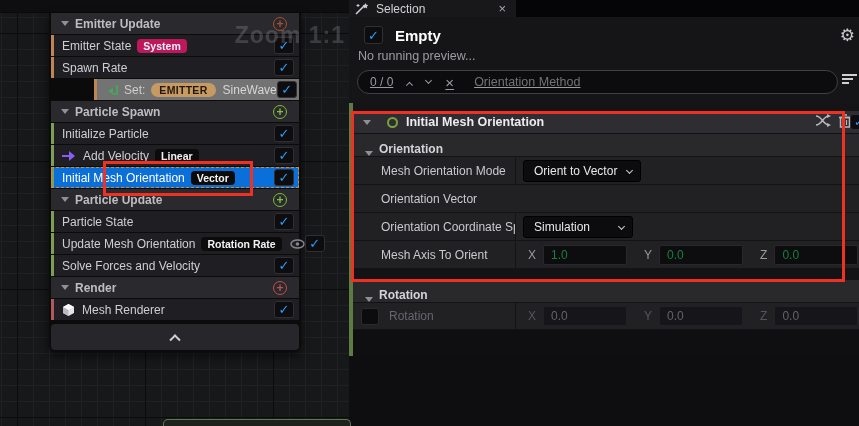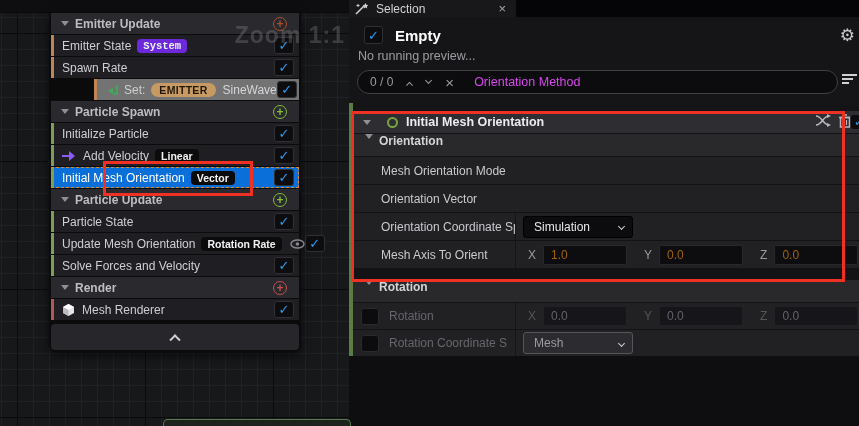--- a/index.html
+++ b/index.html
@@ -38,21 +38,21 @@
   .plus { margin-left:auto; margin-right:12px; width:14px; height:14px; border-radius:50%;
     display:flex; align-items:center; justify-content:center; font-size:12px; font-weight:bold;
     border:1.4px solid currentColor; line-height:1; flex:none; }
   .plus.orange { color:#a8502f; } .plus.green { color:#84bb3a; } .plus.redp { color:#c0504f; }
   .cb { margin-left:auto; margin-right:5px; width:20px; height:17px; flex:none;
     background:#0d0d0f; border:1px solid #303034; border-radius:3px;
     display:flex; align-items:center; justify-content:center;
     color:#2e9bf5; font-size:13px; font-weight:bold; line-height:1; }
   .badge { margin-left:6px; padding:1px 6px; border-radius:4px; font-size:10.5px; font-weight:bold; white-space:nowrap; }
   .badge.dark { background:#0b0b0c; color:#f2f2f4; }
-  .badge.system { background:#6d28d9; color:#e8f1f8;font-family:Liberation Mono, monospace; }
+  .badge.system { background:#be185d; color:#e8f1f8; }
   .badge.emitter { background:#c79a63; color:#231709; border-radius:9px; padding:1px 8px; letter-spacing:.3px; }
   .eye { margin-left:8px; flex:none; display:flex; }
   #node-footer { height:26px; margin-top:4px; background:#26262b; border-radius:4px;
     display:flex; align-items:center; justify-content:center; color:#cfcfd4; }
   .chev { display:inline-block; width:8px; height:8px;
     border-right:2px solid currentColor; border-bottom:2px solid currentColor; }
   .chev.up { transform:rotate(-135deg) translate(-2px,-2px); }
   .chev.down { transform:rotate(45deg); }
   .chev.sm { width:5px; height:5px; border-width:1.5px; }
 
@@ -66,60 +66,60 @@
     display:flex; align-items:center; color:#d2d2d6; font-size:12px; }
   #tab .close { margin-left:auto; margin-right:10px; color:#a8a8ae; font-size:13px; line-height:1; }
   #panel-head { position:absolute; left:0; top:17px; width:510px; height:86px; background:#151518; }
   #empty-row { position:absolute; left:15px; top:9px; display:flex; align-items:center; }
   #empty-row .cb { margin:0 12px 0 0; width:19px; height:18px; }
   #empty-title { font-size:15px; font-weight:bold; color:#ffffff; }
   #gear { position:absolute; right:4px; top:8px; color:#c8c8cd; font-size:17px; }
   #preview-text { position:absolute; left:9px; top:32px; font-size:12.5px; color:#9b9ba1; }
   #searchbar { position:absolute; left:8px; top:53px; width:481px; height:24px;
     background:#0c0c0e; border:1px solid #3f3f44; border-radius:12px;
-    display:flex; align-items:center; color:#9a9aa0; font-size:12px; }
+    display:flex; align-items:center; color:#9a9aa0; font-size:12px;text-decoration:underline; }
   #searchbar .cnt { margin-left:12px; }
   #searchbar .sbtn { margin-left:14px; color:#9a9aa0; display:flex; align-items:center; }
   #searchbar .sx { font-size:15px; line-height:1; }
-  #search-query { margin-left:20px; color:#d946ef; font-size:12.5px; }
+  #search-query { margin-left:20px; color:#737373; font-size:12.5px; }
   #filter-icon { position:absolute; right:2px; top:57px; width:15px; height:14px; }
   #filter-icon div { background:#cfcfd4; height:2px; margin-bottom:2px; }
 
   
   #details-strip { position:absolute; left:0; top:103px; width:4px; height:253px; background:#5d7c45; }
   #details-strip-cap { position:absolute; left:0; top:356px; width:4px; height:13px; background:#85a45c; }
   #details { position:absolute; left:4px; top:103px; width:506px; }
   .spacer { height:8px; background:#141416; }
   .spacer2 { height:11px; background:#131316; }
   .modhdr { height:23px; background:#2e2e32; border-bottom:1px solid #131315;
     display:flex; align-items:center; color:#ececef; font-size:12.5px; font-weight:bold; position:relative; }
   .ring { width:11px; height:11px; border:2px solid #79a33f; border-radius:50%; margin:0 8px 0 10px; flex:none; }
   .modhdr .hicons { position:absolute; right:8px; top:3px; display:flex; align-items:center; gap:8px; color:#b9b9bd; }
   .modhdr .hcb { position:absolute; right:-9px; top:3px; width:18px; height:16px;
     background:#0d0d0f; border:1px solid #303034; border-radius:3px;
     color:#2e9bf5; font-size:12px; font-weight:bold; text-align:center; line-height:15px; }
   .cat { height:23px; background:#29292c; border-bottom:1px solid #131315;
-    display:flex; align-items:flex-start; color:#d4d4d8; font-size:12px; font-weight:bold; }
+    display:flex; align-items:flex-end; color:#d4d4d8; font-size:12px; font-weight:bold; }
   .cat .tri { margin:0 6px 0 12px; }
   .prow { display:flex; height:28px; border-bottom:1px solid #131315; background:#212124; align-items:stretch; }
   .prow .lbl { width:162px; flex:none; display:flex; align-items:center; padding-left:28px;
     color:#c9c9ce; font-size:12px; white-space:nowrap; overflow:hidden; }
   .prow .val { flex:1; border-left:1px solid #141416; display:flex; align-items:center; position:relative; }
   .prow.dis .lbl { color:#66666e; padding-left:8px; }
   .dcb { width:18px; height:17px; background:#0c0c0e; border:1px solid #2a2a2e; border-radius:3px;
     margin-right:10px; flex:none; }
   .dd { margin-left:7px; height:22px; min-width:118px; padding:0 8px 0 10px; background:#0c0c0e;
     border:1px solid #000; border-radius:3px; display:flex; align-items:center; gap:10px;
     color:#e8e8ec; font-size:12px; }
   .dd .chev { color:#cfcfd3; margin-left:auto; }
   .dd.disdd { background:#2c2c30; border-color:#55555a; color:#9a9aa0; min-width:110px; }
   .axis { display:flex; align-items:center; width:100%; padding-left:12px; }
   .axis .axl { color:#9a9aa0; font-size:12px; margin-right:7px; }
   .axis input { width:84px; height:20px; background:#0d0d0f; border:1px solid #28282c; border-radius:2px;
-    color:#a16207; font-size:12px; padding-left:7px; margin-right:17px;
+    color:#15803d; font-size:12px; padding-left:7px; margin-right:17px;
     font-family:"Liberation Sans",sans-serif; }
   .prow.dis .axis .axl { color:#55555c; }
   .prow.dis .axis input { color:#62626a; background:#16161a; border-color:#222226; }
   .valchev { position:absolute; right:10px; color:#9a9aa0; }
   .pill { background:#4c8b4a; border:1px solid #6aa667; color:#fff; font-weight:bold; font-size:11px;
     border-radius:9px; padding:1px 9px; margin:0 8px; letter-spacing:.3px; }
   .vtext { color:#e4e4e8; font-size:12.5px; }
   #details-below { position:absolute; left:0px; top:356px; width:510px; height:70px; background:#0e0e10; }
 
   
@@ -333,20 +333,26 @@
         <span class="hcb">✓</span>
       </div>
 
       <div class="cat">
         <span class="tri"></span>
         <span>Orientation</span>
       </div>
 
       <div class="prow">
         <div class="lbl">Mesh Orientation Mode</div>
+        <div class="val">
+          <div class="dd">
+            <span>Orient to Vector</span>
+            <span class="chev down sm"></span>
+          </div>
+        </div>
       </div>
 
       <div class="prow">
         <div class="lbl">Orientation Vector</div>
       </div>
 
       <div class="prow">
         <div class="lbl">Orientation Coordinate Sp</div>
         <div class="val">
           <div class="dd" style="min-width:110px;">
@@ -389,32 +395,20 @@
             <input readonly="" value="0.0" style="">
             <span class="axl">Y</span>
             <input readonly="" value="0.0" style="">
             <span class="axl">Z</span>
             <input readonly="" value="0.0" style="">
           </div>
 
         </div>
       </div>
 
-      <div class="prow dis" style="height:27px;">
-        <div class="lbl">
-          <span class="dcb"></span>
-          <span>Rotation Coordinate S</span>
-        </div>
-        <div class="val">
-          <div class="dd disdd">
-            <span>Mesh</span>
-            <span class="chev down sm"></span>
-          </div>
-        </div>
-      </div>
     </div>
 
     <div id="details-below"></div>
   </div>
 
   <div class="ann" id="ann-left"></div>
   <div class="ann" id="ann-right"></div>
 </div>
 
 </body></html>

